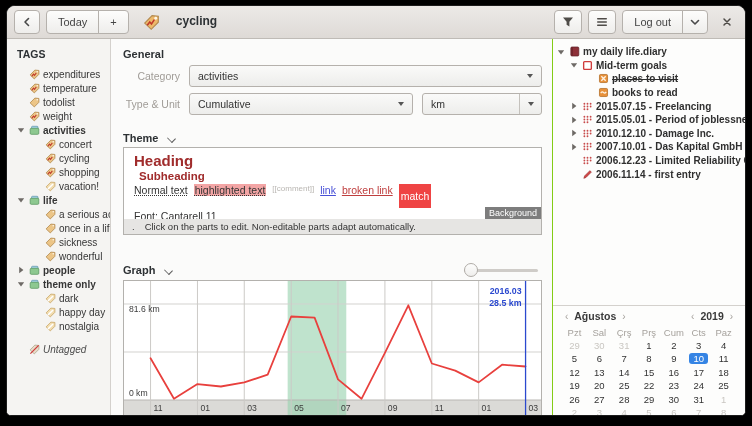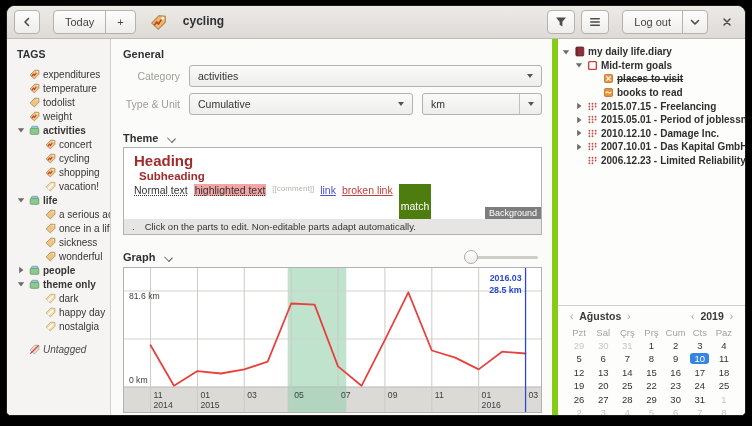--- a/index.html
+++ b/index.html
@@ -9,21 +9,21 @@
     border-radius:9px 9px 5px 5px;overflow:hidden;display:flex;flex-direction:column;border:1px solid #1c1c1c;}
   
   .headerbar{height:33px;flex:0 0 33px;background:linear-gradient(#eceae7,#dedad6);
     border-bottom:1px solid #bfbbb6;display:flex;align-items:center;padding:0 7px;gap:6px;}
   .btn{height:24px;min-width:24px;padding:0 11px;background:linear-gradient(#fdfdfc,#eeedeb);
     border:1px solid #b5b1ac;border-radius:4px;font-size:11px;color:#454545;display:flex;
     align-items:center;justify-content:center;cursor:default;}
   .btn.icon-btn{padding:0 7px;}
   .linked{display:flex;}
   .linked .btn{border-radius:0;margin-left:-1px;}
-  .linked .btn:first-child{border-radius:4px 0 0 4px;margin-left:7px;}
+  .linked .btn:first-child{border-radius:4px 0 0 4px;margin-left:0;}
   .linked .btn:last-child{border-radius:0 4px 4px 0;}
   .hb-titlebox{margin-left:10px;line-height:1.15;}
   .hb-title{font-size:12px;font-weight:bold;color:#2d3134;}
   .hb-sub{font-size:9.5px;color:#8f8b86;}
   .spacer{flex:1;}
   .search{width:108px;height:24px;background:#fff;border:1px solid #b5b1ac;border-radius:4px;
     display:flex;align-items:center;padding:0 5px;gap:4px;}
   .search input{border:0;outline:0;width:100%;font-size:11px;color:#444;background:transparent;
     font-family:inherit;}
   .search input::placeholder{color:#9b9792;}
@@ -63,37 +63,37 @@
   .theme-box{margin-top:3px;border:1px solid #b3b1ad;background:#fff;height:88px;position:relative;
     padding:5px 10px 0 10px;overflow:hidden;}
   .t-heading{color:#a02c2c;font-weight:bold;font-size:15px;line-height:1.1;}
   .t-subheading{color:#a02c2c;font-weight:bold;font-size:11.5px;margin-left:5px;line-height:1.2;}
   .t-line{font-size:10.5px;color:#333;margin-top:1px;display:flex;align-items:flex-start;gap:6px;white-space:nowrap;}
   .t-normal{text-decoration:underline;text-decoration-style:dotted;}
   .t-highlight{background:#f3a5a5;text-decoration:underline;text-decoration-style:dotted;padding:0 1px;}
   .t-comment{font-size:8px;color:#b9b6b2;}
   .t-link{color:#4850d6;text-decoration:underline;}
   .t-broken{color:#bf3e3e;text-decoration:underline;}
-  .t-match{background:#4d7c0f;color:#fff;padding:16px 2px;}
+  .t-match{background:#ef4444;color:#fff;padding:6px 2px;}
   .t-font{font-size:10.5px;color:#333;margin-top:2px;}
   .t-bg-chip{position:absolute;right:0;bottom:15px;background:#7d7d7d;color:#fff;font-size:9px;
     padding:1px 4px;}
   .t-hint{position:absolute;left:0;right:0;bottom:0;height:15px;background:#e6e5e3;font-size:9.5px;
     color:#333;display:flex;align-items:center;padding-left:8px;gap:10px;}
-  .graph-head{margin-top:15px;display:flex;align-items:center;justify-content:space-between;}
+  .graph-head{margin-top:28px;display:flex;align-items:center;justify-content:space-between;}
   .slider{width:74px;height:14px;position:relative;margin-right:4px;}
   .slider .track{position:absolute;left:0;right:0;top:6px;height:3px;background:#cfccc8;border-radius:2px;}
   .slider .handle{position:absolute;left:0;top:0;width:14px;height:14px;border-radius:50%;
     background:linear-gradient(#fdfdfc,#efeeec);border:1px solid #b0aca7;}
   .chart-wrap{margin-top:3px;border:1px solid #b3b1ad;height:146px;background:#fff;}
   .chart-wrap svg{display:block;width:100%;height:144px;}
   text.ax{font-family:"Liberation Sans","DejaVu Sans",sans-serif;font-size:8.8px;fill:#3c3c3c;}
   text.cur{font-family:"Liberation Sans","DejaVu Sans",sans-serif;font-size:9px;font-weight:bold;}
   
-  .right{width:193px;flex:0 0 193px;background:#fdfdfc;border-left:6px solid #84cc16;
+  .right{width:193px;flex:0 0 193px;background:#fdfdfc;border-left:1px solid #84cc16;
     display:flex;flex-direction:column;min-height:0;}
   .tree{flex:1;padding:6px 2px 0 4px;overflow:hidden;}
   .trow{height:13.6px;display:flex;align-items:center;gap:3px;font-size:10px;color:#2f2f2f;
     font-weight:600;white-space:nowrap;}
   .trow .exp{width:9px;flex:0 0 9px;display:flex;align-items:center;}
   .trow.lvl1{padding-left:13px;}
   .trow.lvl2{padding-left:29px;}
   .strike{text-decoration:line-through;}
   .caltip{flex:0 0 110px;border-top:1px solid #d4d1cd;padding:4px 9px 0 9px;overflow:hidden;}
   .cal-head{display:flex;justify-content:space-between;font-size:10.5px;
@@ -653,20 +653,30 @@
                   <circle cx="6" cy="6" r="1"></circle>
                   <circle cx="9.4" cy="6" r="1"></circle>
                   <circle cx="2.6" cy="9" r="1"></circle>
                   <circle cx="6" cy="9" r="1"></circle>
                 </g>
               </svg>
             </span>
             <span>2006.12.23 -</span>
             <span>Limited Reliability Co.</span>
           </div>
+          <div class="trow lvl1">
+            <span class="exp"></span>
+            <span class="ic">
+              <svg width="11" height="11" viewBox="0 0 12 12">
+                <path d="M2 10.2 L2.8 7.6 L8.6 1.8 L10.2 3.4 L4.4 9.2 Z" fill="#d04545" stroke="#9c2f2f" stroke-width="0.7"></path>
+              </svg>
+            </span>
+            <span>2006.11.14 -</span>
+            <span>first entry</span>
+          </div>
         </div>
       <div class="caltip">
         <div class="cal-head">
           <span>
             <span class="cal-nav">‹</span>
             <span class="cal-month">Ağustos</span>
             <span class="cal-nav">›</span>
           </span>
           <span>
             <span class="cal-nav">‹</span>

